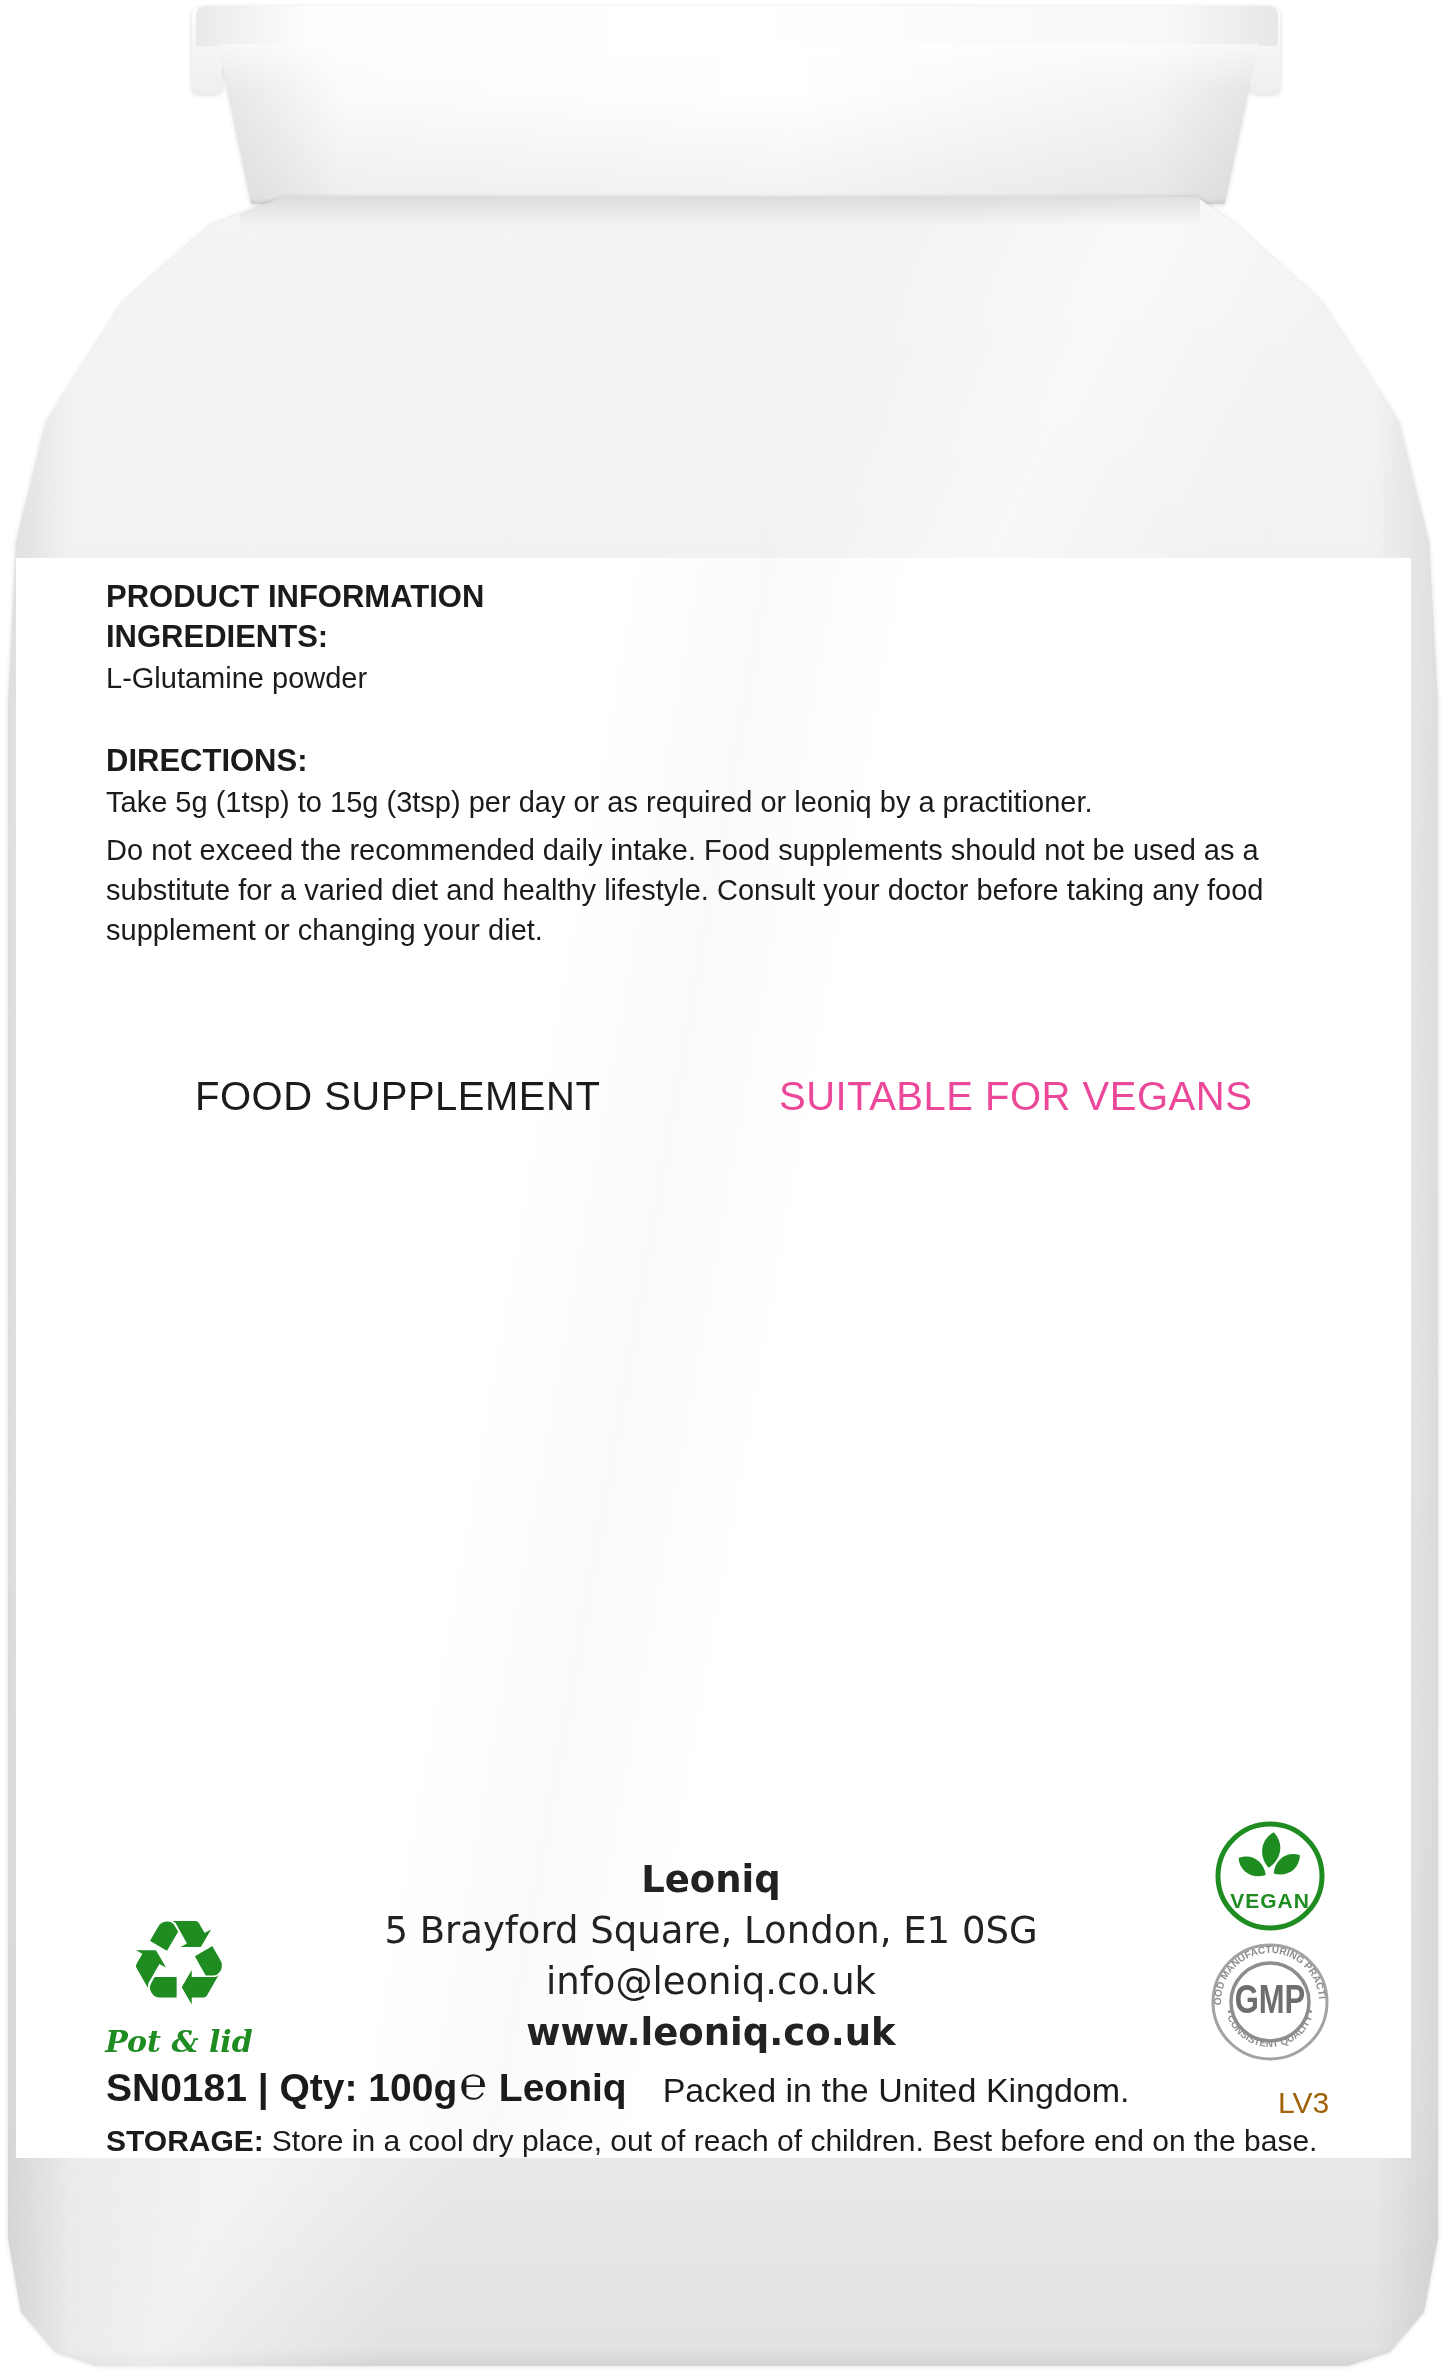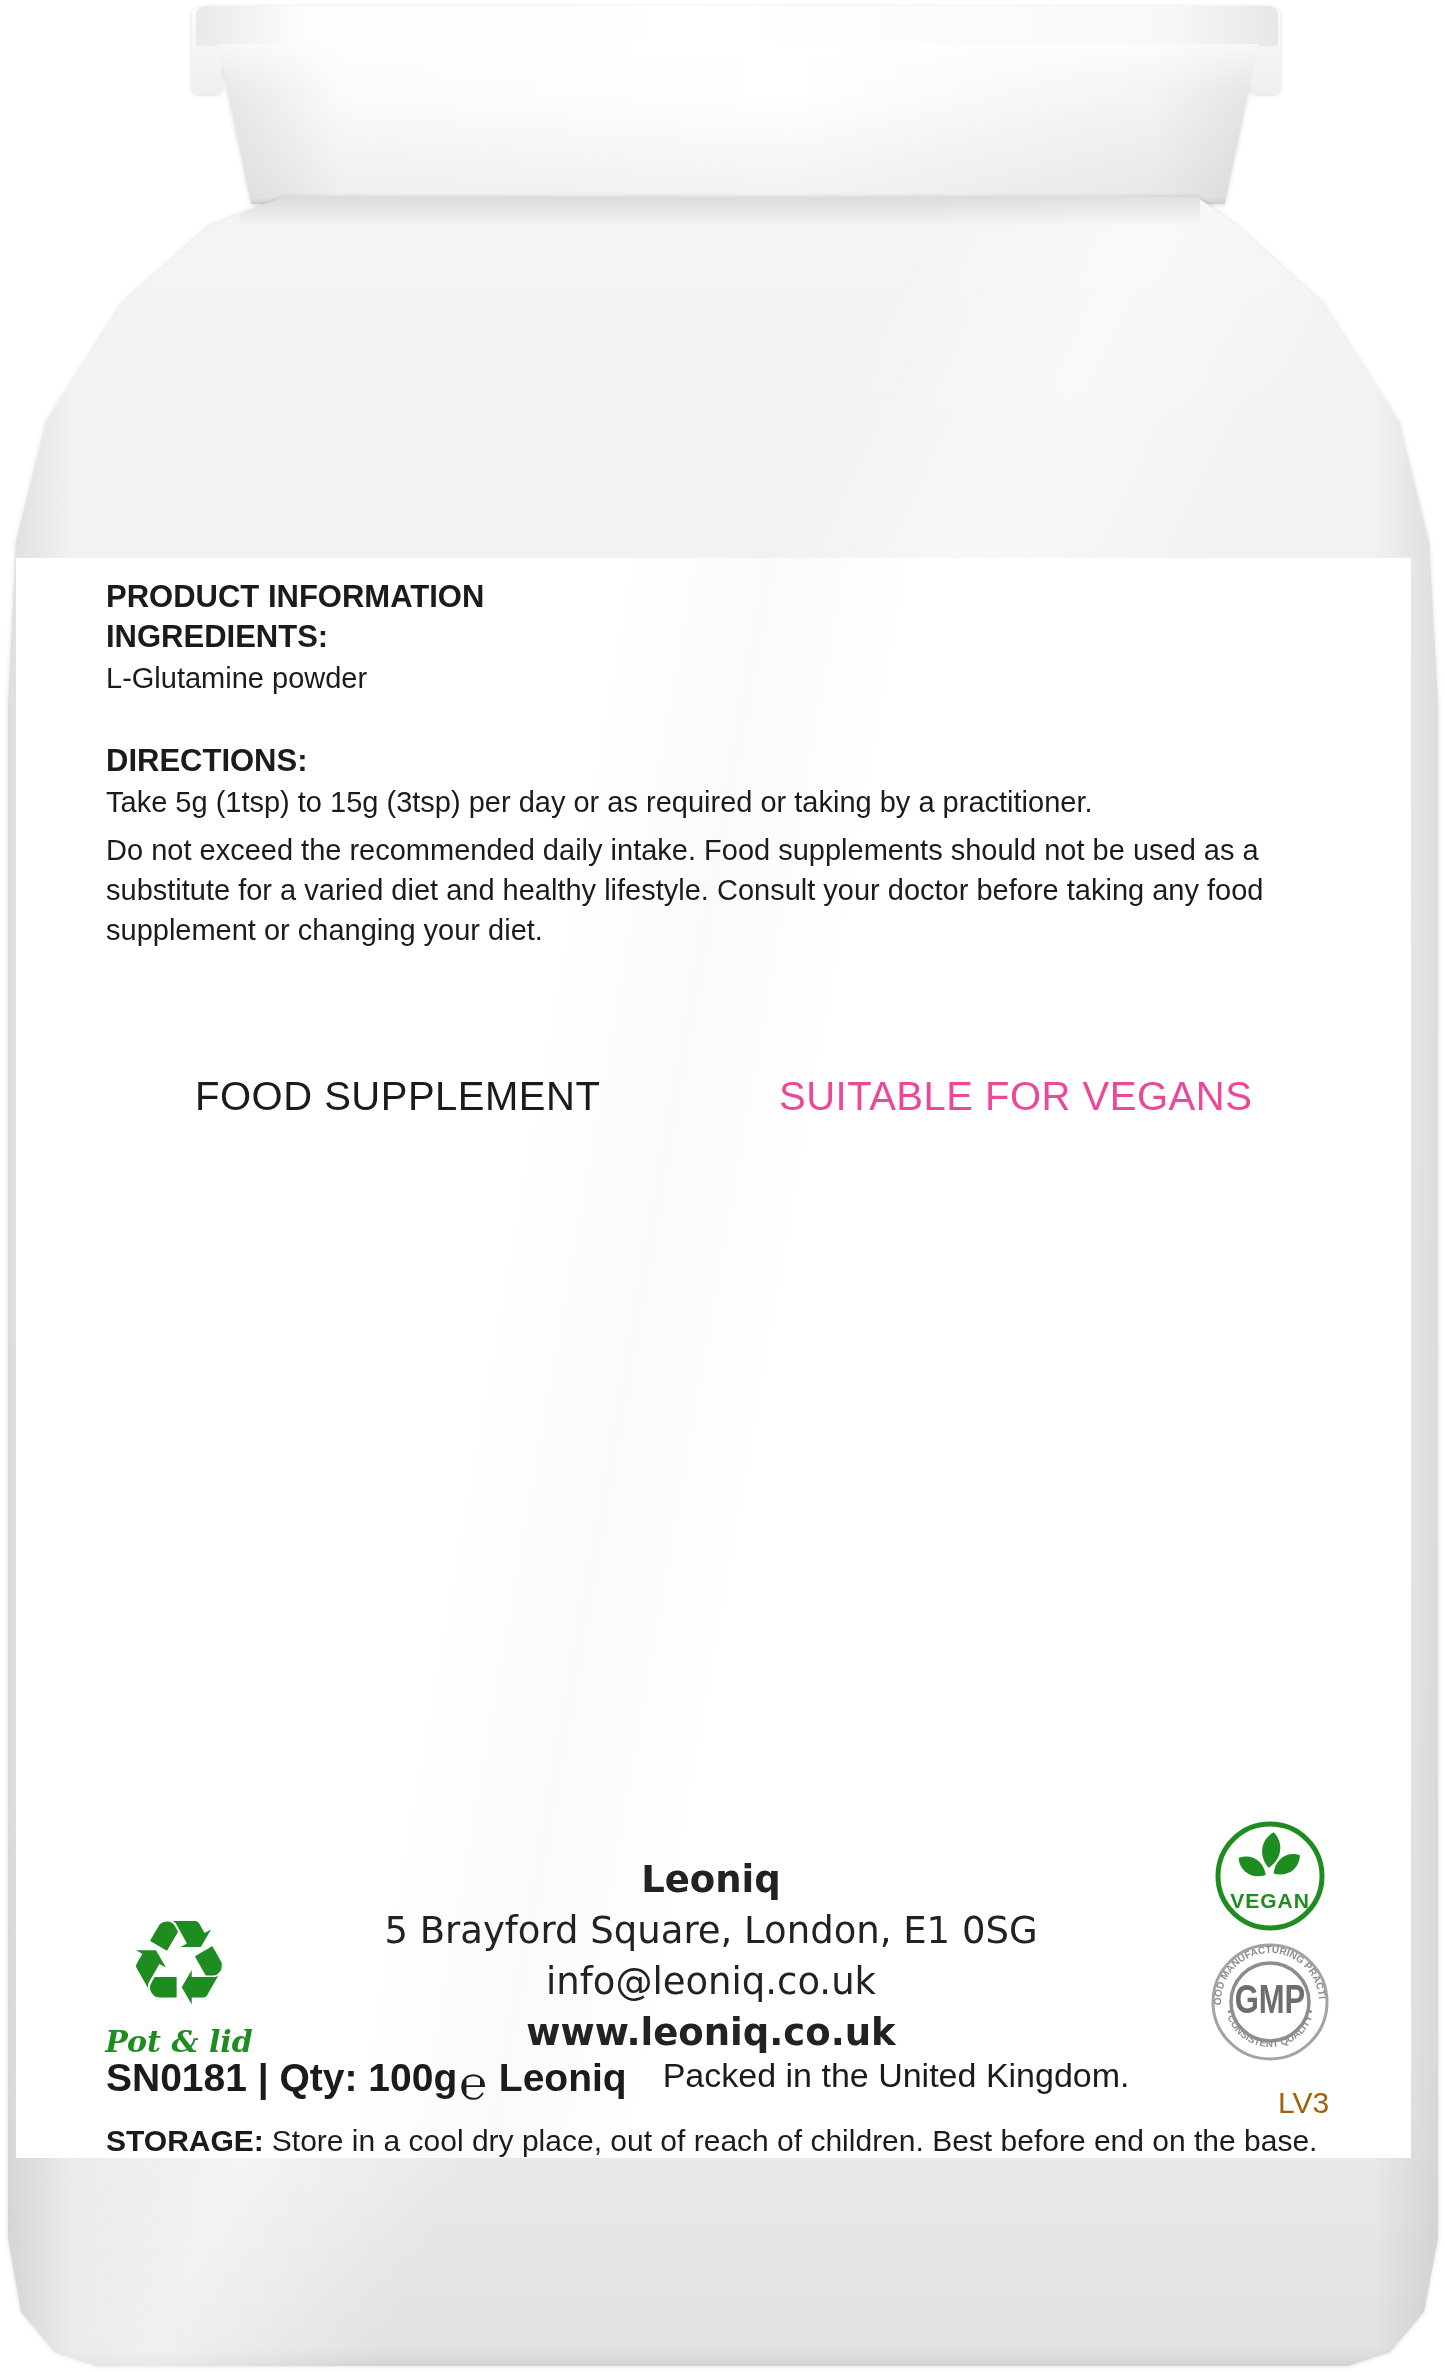--- a/index.html
+++ b/index.html
@@ -53,21 +53,21 @@
   .brand-block .bold{font-weight:bold;}
 
   .recycle{position:absolute;left:88px;top:1346px;width:150px;text-align:center;color:#1e8c21;}
   .recycle .glyph{font-size:118px;line-height:118px;font-family:"DejaVu Sans",sans-serif;}
   .recycle .cap-txt{display:block;margin-top:2px;font-family:"DejaVu Serif",serif;
                     font-style:italic;font-weight:bold;font-size:30px;}
 
   .vegan-badge{position:absolute;left:1198px;top:1262px;width:112px;height:112px;}
   .gmp-badge{position:absolute;left:1194px;top:1384px;width:120px;height:120px;}
 
-  .batch{position:absolute;left:90px;top:1498px;display:flex;align-items:flex-start;}
+  .batch{position:absolute;left:90px;top:1498px;display:flex;align-items:flex-end;}
   .batch .sku{font-weight:bold;font-size:39px;}
   .batch .esign{font-size:46px;font-weight:normal;margin-left:2px;}
   .batch .form{font-weight:bold;font-size:39px;margin-left:12px;}
   .batch .packed{font-size:34px;margin-left:36px;}
   .lv{position:absolute;left:1262px;top:1528px;font-size:30px;color:#a16207;}
 
   .storage{position:absolute;left:90px;top:1566px;font-size:30px;}
   .storage .bold{margin-right:8px;}
 </style>
 </head>
@@ -87,21 +87,21 @@
       <div class="neck-shadow"></div>
 
       <div class="label">
         <div class="sheen"></div>
 
         <div class="t hdr" style="left:90px;top:20px">PRODUCT INFORMATION</div>
         <div class="t hdr" style="left:90px;top:60px">INGREDIENTS:</div>
         <div class="t body-txt" style="left:90px;top:100px">L-Glutamine powder</div>
 
         <div class="t hdr" style="left:90px;top:184px">DIRECTIONS:</div>
-        <div class="t body-txt" style="left:90px;top:224px;width:1290px">Take 5g (1tsp) to 15g (3tsp) per day or as required or taking by a practitioner.</div>
+        <div class="t body-txt" style="left:90px;top:224px;width:1290px">Take 5g (1tsp) to 15g (3tsp) per day or as required or leoniq by a practitioner.</div>
         <div class="t body-txt" style="left:90px;top:272px;width:1300px">Do not exceed the recommended daily intake. Food supplements should not be used as a
 substitute for a varied diet and healthy lifestyle. Consult your doctor before taking any food
 supplement or changing your diet.</div>
 
         <div class="t food-supp">FOOD SUPPLEMENT</div>
         <div class="t veg-line">SUITABLE FOR VEGANS</div>
 
         <div class="brand-block">
           <div class="bold">Leoniq</div>
           <div>5 Brayford Square, London, E1 0SG</div>

